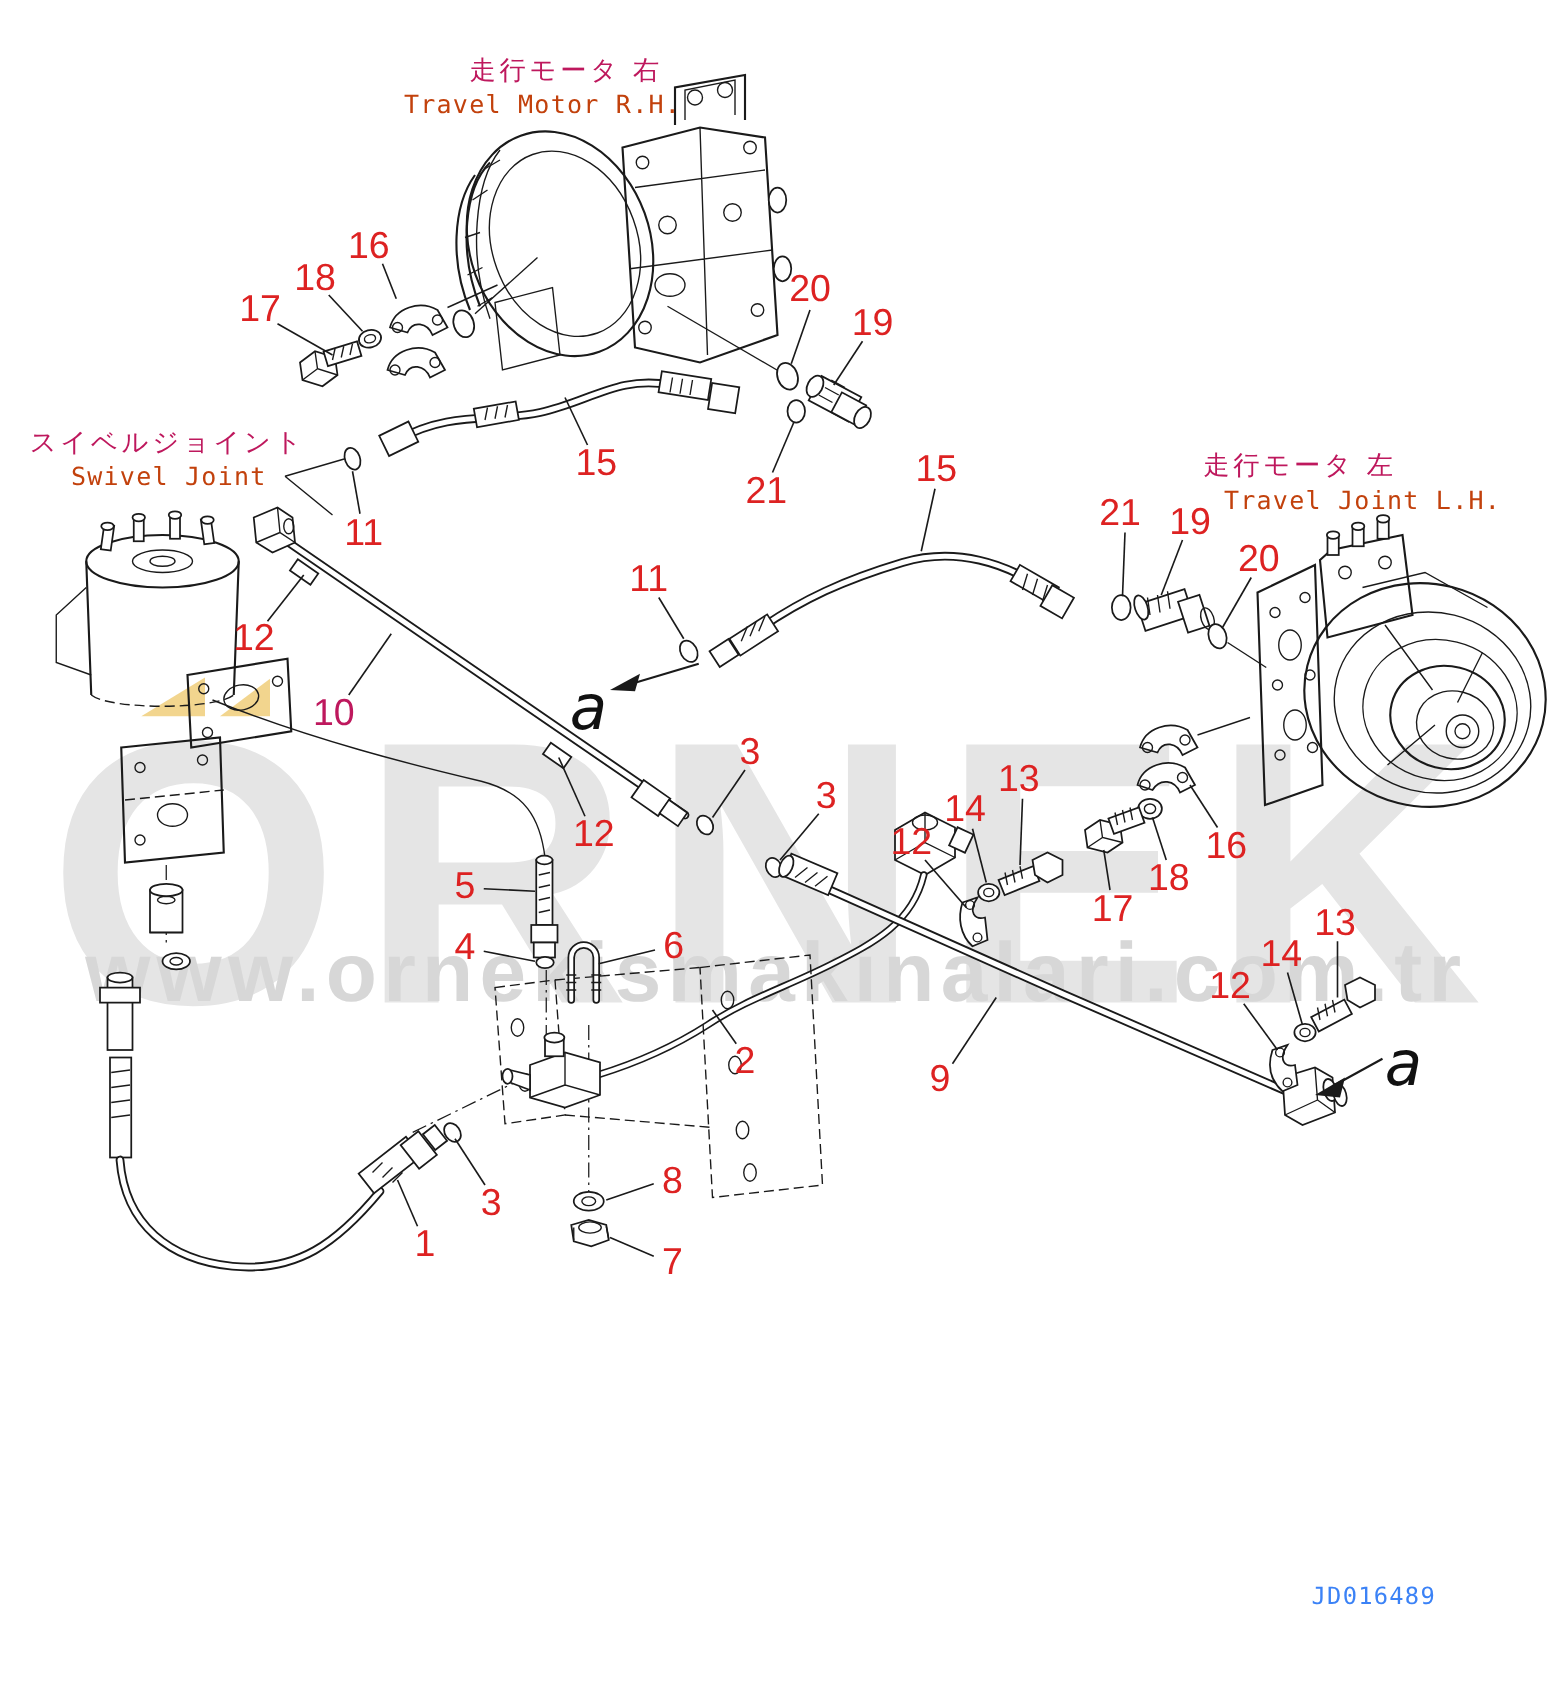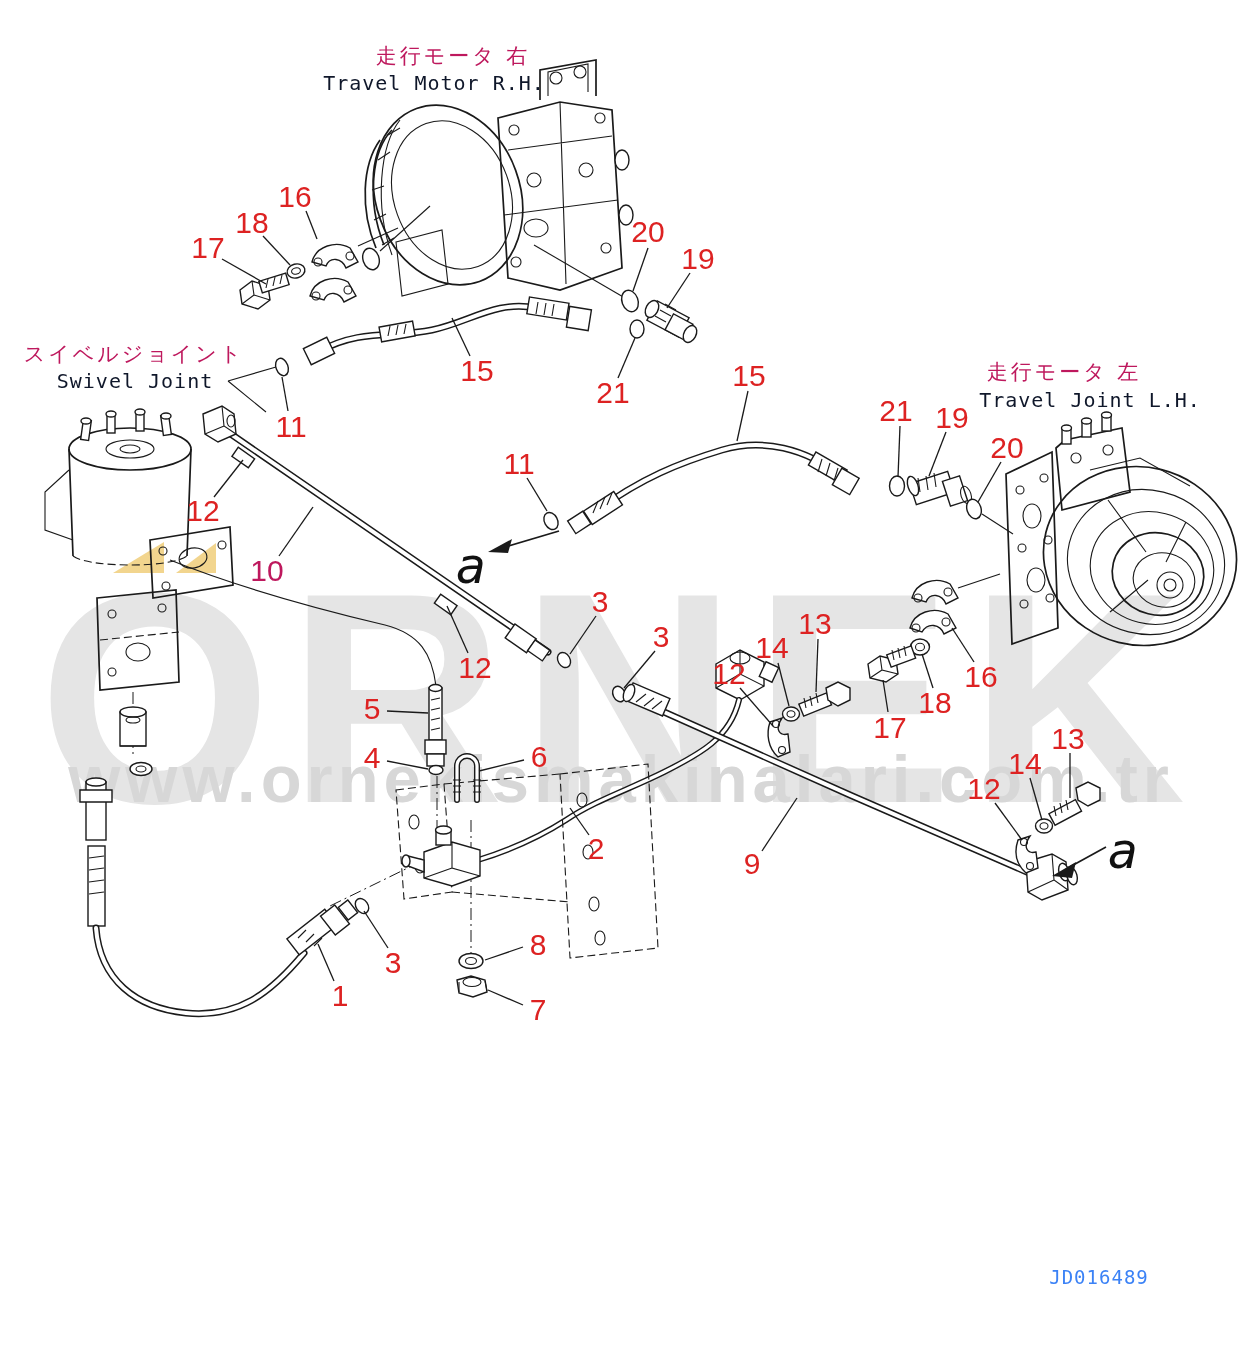--- a/index.html
+++ b/index.html
@@ -25,21 +25,21 @@
   .tub2-i{fill:none;stroke:#fff;stroke-width:3.2;stroke-linecap:round;}
   .leader{stroke:#1a1a1a;stroke-width:1.3;}
   
   .callout{position:absolute;transform:translate(-50%,-50%);
     font:400 30px "Liberation Sans",sans-serif;color:#dd2222;white-space:nowrap;}
   .view-letter{position:absolute;transform:translate(-50%,-50%);
     font:italic 400 50px "DejaVu Sans Mono",monospace;color:#111;}
   .title-jp{position:absolute;transform:translate(-50%,-50%);
     font:400 21px "DejaVu Sans",sans-serif;letter-spacing:3px;color:#be185d;white-space:nowrap;}
   .title-en{position:absolute;transform:translate(-50%,-50%);
-    font:400 20px "DejaVu Sans Mono",monospace;letter-spacing:1px;color:#0f172a;white-space:nowrap;}
+    font:400 20px "DejaVu Sans Mono",monospace;letter-spacing:1px;color:#c2410c;white-space:nowrap;}
   .doc-number{position:absolute;transform:translate(-50%,-50%);
     font:400 19px "DejaVu Sans Mono",monospace;letter-spacing:1px;color:#3b82f6;white-space:nowrap;}
 </style>
 </head>
 <body>
 
 <div class="page">
 
   <div class="wm-brand">ORNEK</div>
   <div class="wm-url">www.ornekismakinalari.com.tr</div>
@@ -386,21 +386,21 @@
         <line x1="523" y1="1005" x2="488" y2="990" class="leader"></line>
       </g>
     </svg>
 
   <div class="title-jp" style="left:453px;top:56px;">走行モータ  右</div>
   <div class="title-en" style="left:434px;top:83px;">Travel Motor R.H.</div>
 
   <div class="title-jp" style="left:134px;top:354px;">スイベルジョイント</div>
   <div class="title-en" style="left:135px;top:381px;text-align:center;">Swivel Joint</div>
 
-  <div class="title-jp" style="left:1064px;top:372px;">走行モータ  左</div>
+  <div class="title-jp" style="left:1040px;top:372px;">走行モータ  左</div>
   <div class="title-en" style="left:1090px;top:400px;">Travel Joint L.H.</div>
 
   <div class="doc-number" style="left:1099px;top:1277px;">JD016489</div>
 
   <div id="callout-layer">
       <span class="callout" style="left: 208px; top: 248px; color: rgb(221, 34, 34);">17</span>
       <span class="callout" style="left: 252px; top: 223px; color: rgb(221, 34, 34);">18</span>
       <span class="callout" style="left: 295px; top: 197px; color: rgb(221, 34, 34);">16</span>
       <span class="callout" style="left: 648px; top: 232px; color: rgb(221, 34, 34);">20</span>
       <span class="callout" style="left: 698px; top: 259px; color: rgb(221, 34, 34);">19</span>

